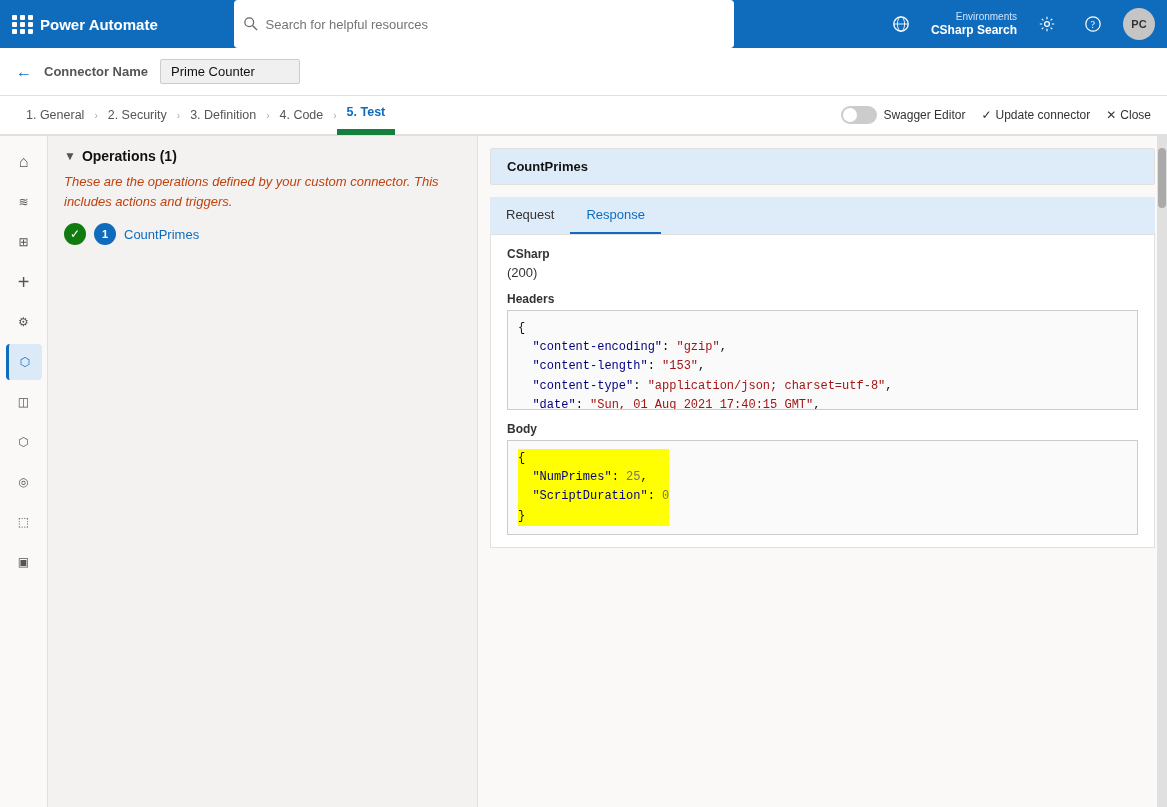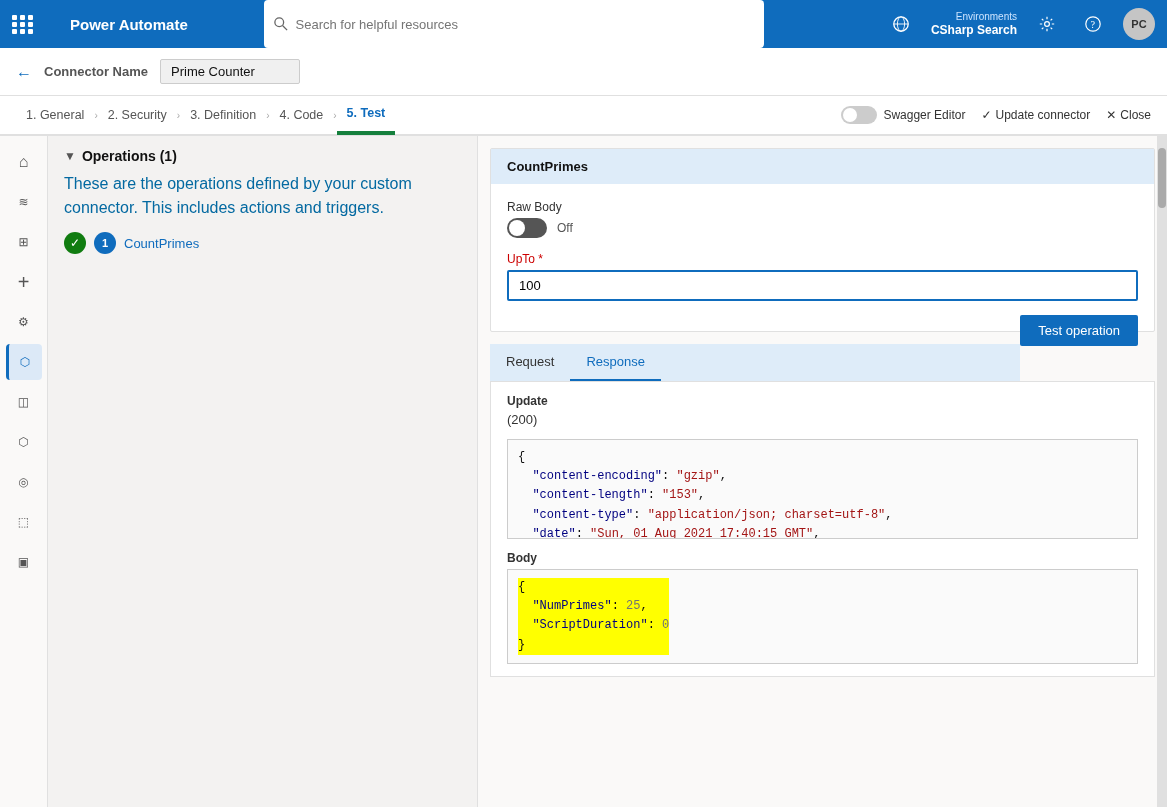--- a/index.html
+++ b/index.html
@@ -5,21 +5,21 @@
     * { box-sizing: border-box; margin: 0; padding: 0; }
     body { font-family: 'Segoe UI', sans-serif; font-size: 13px; background: #f3f2f1; overflow: hidden; }
 
     
     .top-nav {
       background: #0f6cbd;
       height: 48px;
       display: flex;
       align-items: center;
       padding: 0 12px;
-      gap: 30px;
+      gap: 0;
       color: white;
     }
     .top-nav .app-grid { display: flex; align-items: center; gap: 4px; cursor: pointer; }
     .top-nav .app-grid-icon { display: grid; grid-template-columns: repeat(3,6px); gap: 2px; }
     .top-nav .app-grid-dot { width: 5px; height: 5px; background: white; border-radius: 1px; }
     .top-nav .brand { font-size: 15px; font-weight: 600; margin-left: 6px; white-space: nowrap; }
     .top-nav .search-bar {
       flex: 1;
       max-width: 500px;
       height: 48px;
@@ -76,21 +76,21 @@
       display: flex;
       align-items: center;
       gap: 4px;
       padding: 0 10px;
       height: 40px;
       cursor: pointer;
       font-size: 12.5px;
       color: #555;
       white-space: nowrap;
     }
-    .tab-item.active { color: #0f6cbd; border-bottom: 4px solid #15803d; font-weight: 600; }
+    .tab-item.active { color: #0f6cbd; border-bottom: 6px solid #15803d; font-weight: 600; }
     .tab-chevron { color: #aaa; font-size: 10px; }
     .tab-right-actions { margin-left: auto; display: flex; align-items: center; gap: 16px; }
     .swagger-toggle { display: flex; align-items: center; gap: 6px; font-size: 12px; color: #333; }
     .toggle-switch {
       width: 36px; height: 18px; background: #ccc; border-radius: 9px; position: relative; cursor: pointer;
     }
     .toggle-switch.off .toggle-thumb {
       width: 14px; height: 14px; background: white; border-radius: 50%;
       position: absolute; top: 2px; left: 2px;
     }
@@ -129,21 +129,21 @@
     .operations-header {
       display: flex;
       align-items: center;
       gap: 6px;
       font-size: 14px;
       font-weight: 600;
       color: #111;
       margin-bottom: 8px;
     }
     .collapse-icon { cursor: pointer; font-size: 12px; color: #555; }
-    .op-description { font-size: 16px; color: #0369a1; line-height: 1.5; margin-bottom: 12px; }
+    .op-description { font-size: 13px; color: #c2410c; line-height: 1.5; margin-bottom: 12px; font-style: italic; }
     .op-item { display: flex; align-items: center; gap: 8px; cursor: pointer; }
     .op-check {
       width: 22px; height: 22px; border-radius: 50%; background: #107c10;
       color: white; display: flex; align-items: center; justify-content: center;
       font-size: 12px; flex-shrink: 0;
     }
     .op-num-badge {
       width: 22px; height: 22px; border-radius: 50%; background: #0f6cbd;
       color: white; display: flex; align-items: center; justify-content: center;
       font-size: 11px; font-weight: 700; flex-shrink: 0;
@@ -405,46 +405,31 @@
       <div class="op-check">✓</div>
       <div class="op-num-badge">1</div>
       <span class="op-name">CountPrimes</span>
     </div>
   </div>
 
   <div class="right-content">
 
     <div class="section-block">
       <div class="section-header">CountPrimes</div>
-      <div class="section-body">
-        <div class="field-label">Raw Body</div>
-        <div class="raw-body-row">
-          <div class="toggle-off">
-            <div class="toggle-thumb-inner"></div>
-          </div>
-          <span class="toggle-off-label">Off</span>
-        </div>
-        <div class="upto-label">
-          <span>UpTo</span><span style="color:#c00"> *</span>
-        </div>
-        <input class="upto-input" value="100" style="">
-        <div style="text-align:right; padding-top:4px;">
-          <button class="test-op-btn">Test operation</button>
-        </div>
-      </div>
     </div>
 
     <div class="req-res-tabs">
       <div class="req-res-header">
         <div class="req-res-tab">Request</div>
         <div class="req-res-tab active">Response</div>
       </div>
       <div class="req-res-body">
-        <div class="status-label">Update</div>
+        <div class="status-label">CSharp</div>
         <div class="status-val">(200)</div>
+        <div class="headers-label">Headers</div>
         <div class="headers-box">
           <span>{<br>&nbsp;&nbsp;<span class="json-key">"content-encoding"</span>: <span class="json-str">"gzip"</span>,<br>&nbsp;&nbsp;<span class="json-key">"content-length"</span>: <span class="json-str">"153"</span>,<br>&nbsp;&nbsp;<span class="json-key">"content-type"</span>: <span class="json-str">"application/json; charset=utf-8"</span>,<br>&nbsp;&nbsp;<span class="json-key">"date"</span>: <span class="json-str">"Sun, 01 Aug 2021 17:40:15 GMT"</span>,<br>&nbsp;&nbsp;: </span>
         </div>
         <div class="body-label">Body</div>
         <div class="body-box">
           <span class="body-highlight">{<br>&nbsp;&nbsp;<span class="json-key">"NumPrimes"</span>: <span class="json-num">25</span>,<br>&nbsp;&nbsp;<span class="json-key">"ScriptDuration"</span>: <span class="json-num">0</span><br>}</span>
         </div>
       </div>
     </div>
 

